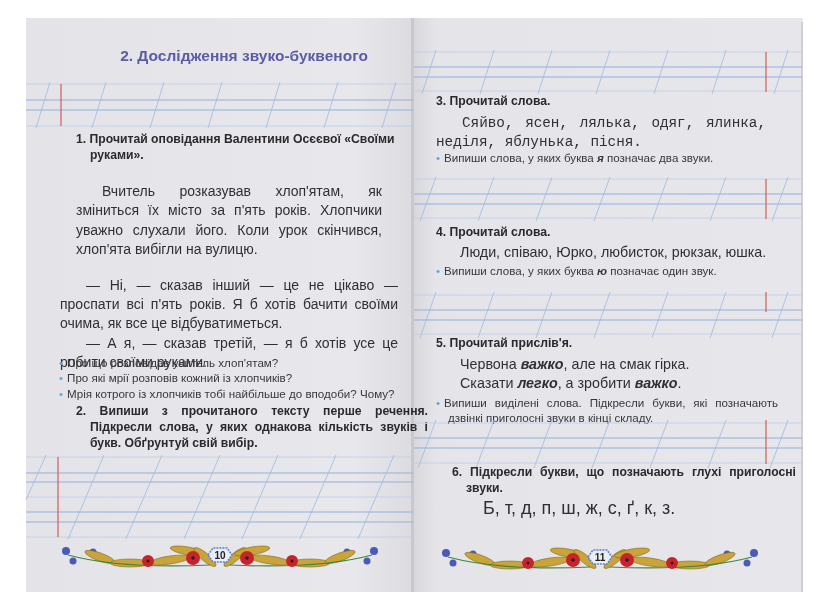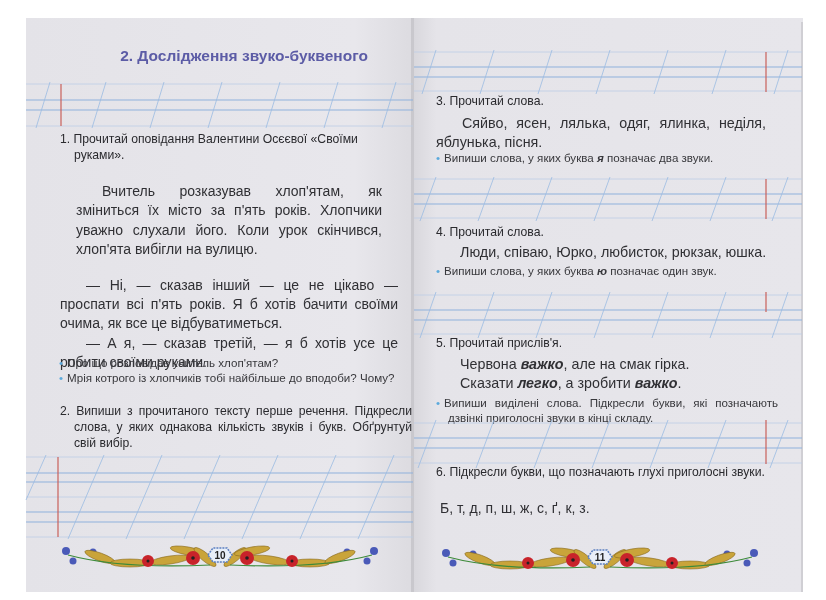--- a/index.html
+++ b/index.html
@@ -14,27 +14,27 @@
   .page.left { left:26px; width:387px; background:linear-gradient(to right,#e4e3e8 0%,#e8e7ec 85%,#dcdbe0 100%); }
   .page.right { left:413px; width:390px; background:linear-gradient(to right,#d8d7dc 0%,#e5e4e9 6%,#e7e6eb 100%); }
   .spine { position:absolute; left:411px; top:18px; width:3px; height:574px; background:#c9c8cd; }
   .right-edge { position:absolute; left:801px; top:22px; width:2px; height:570px; background:#d0cfd4; }
 
   .abs { position:absolute; }
   .title {
     position:absolute; left:26px; width:436px; text-align:center;
     color:#5c5ca6; font-weight:bold; font-size:15.5px; line-height:19px;
   }
-  .task-head { font-weight:normal; font-size:12.2px; line-height:16px; color:#2a2a2e; }
+  .task-head { font-weight:bold; font-size:12.2px; line-height:16px; color:#2a2a2e; }
   .body-text { font-size:14px; line-height:19.4px; color:#303034; }
   .bullet { font-size:11.6px; line-height:15.3px; color:#38383c; }
   .bullet .dot { color:#5aa9dc; margin-right:4px; }
   .justify { text-align:justify; text-align-last:left; }
   .ind { text-indent:26px; }
-  .hang { padding-left:14px; text-indent:-14px; }
+  .hang { padding-left:14px; text-indent:-14px;margin-left:16px; }
   .hang2 { padding-left:12px; text-indent:-12px; }
   b.bi, i.bi { font-weight:bold; font-style:italic; }
 
   svg.rules { position:absolute; overflow:visible; }
 
   .ornament { position:absolute; height:30px; }
   .pnum {
     position:absolute; width:34px; height:18px; font-size:10px; font-weight:bold;
     display:flex; align-items:center; justify-content:center; color:#222;
   }
@@ -73,20 +73,21 @@
 </div>
 
 <div class="abs body-text" style="left:60px;top:166px;width:338px;">
   <p class="justify ind" style="margin:16px;">Вчитель розказував хлоп'ятам, як зміниться їх місто за п'ять років. Хлопчики уважно слухали його. Коли урок скінчився, хлоп'ята вибігли на вулицю.</p>
   <p class="justify ind" style="margin:0;">— Ні, — сказав інший — це не цікаво — проспати всі п'ять років. Я б хотів бачити своїми очима, як все це відбуватиметься.</p>
   <p class="justify ind" style="margin:0;">— А я, — сказав третій, — я б хотів усе це робити своїми руками.</p>
 </div>
 
 <div class="abs bullet" style="left:59px;top:355px;width:345px;">
   <div><span class="dot">•</span><span>Про що розповідав учитель хлоп'ятам?</span></div>
+  <div><span class="dot">•</span><span>Про які мрії розповів кожний із хлопчиків?</span></div>
   <div><span class="dot">•</span><span>Мрія котрого із хлопчиків тобі найбільше до вподоби? Чому?</span></div>
 </div>
 
 <div class="abs task-head justify hang" style="left:60px;top:403px;width:338px;">2. Випиши з прочитаного тексту перше речення. Підкресли слова, у яких однакова кількість звуків і букв. Обґрунтуй свій вибір.</div>
 
 <svg class="rules" style="left:26px;top:455px;" width="387" height="84">
   <line x1="0" y1="2" x2="387" y2="2" stroke="#bccde6" stroke-width="0.8"></line>
   <line x1="0" y1="18" x2="387" y2="18" stroke="#8fb1dc" stroke-width="1"></line>
   <line x1="0" y1="27" x2="387" y2="27" stroke="#8fb1dc" stroke-width="1"></line>
   <line x1="0" y1="42" x2="387" y2="42" stroke="#bccde6" stroke-width="0.8"></line>
@@ -157,21 +158,21 @@
     <line x1="124" y1="44" x2="138" y2="0"></line>
       <line x1="182" y1="44" x2="196" y2="0"></line>
     <line x1="240" y1="44" x2="254" y2="0"></line>
       <line x1="298" y1="44" x2="312" y2="0"></line>
     <line x1="360" y1="44" x2="374" y2="0"></line>
   </g>
   <line x1="352" y1="2" x2="352" y2="42" stroke="#c9605a" stroke-width="1.2"></line>
 </svg>
 
 <div class="abs task-head" style="left:436px;top:93px;">3. Прочитай слова.</div>
-<div class="abs body-text justify ind" style="left:436px;top:114px;width:330px;font-size:14.3px;">Сяйво, ясен, лялька, одяг, ялинка, неділя, яблунька, пісня.</div>
+<div class="abs body-text justify ind" style="left:436px;top:114px;width:330px;font-size:14.3px;font-family:Liberation Mono, monospace;">Сяйво, ясен, лялька, одяг, ялинка, неділя, яблунька, пісня.</div>
 <div class="abs bullet" style="left:436px;top:150px;width:340px;">
   <span class="dot">•</span><span>Випиши слова, у яких буква </span><b class="bi">я</b><span> позначає два звуки.</span>
 </div>
 
 <svg class="rules" style="left:414px;top:175px;" width="388" height="46">
   <line x1="0" y1="4" x2="388" y2="4" stroke="#bccde6" stroke-width="0.8"></line>
   <line x1="0" y1="19" x2="388" y2="19" stroke="#8fb1dc" stroke-width="1"></line>
   <line x1="0" y1="29" x2="388" y2="29" stroke="#8fb1dc" stroke-width="1"></line>
   <line x1="0" y1="43" x2="388" y2="43" stroke="#bccde6" stroke-width="0.8"></line>
   <g stroke="#9bbbe2" stroke-width="0.8">
@@ -229,21 +230,21 @@
     <line x1="120" y1="48" x2="138" y2="0"></line>
       <line x1="178" y1="48" x2="196" y2="0"></line>
     <line x1="236" y1="48" x2="254" y2="0"></line>
       <line x1="294" y1="48" x2="312" y2="0"></line>
     <line x1="356" y1="48" x2="374" y2="0"></line>
   </g>
   <line x1="352" y1="0" x2="352" y2="44" stroke="#c9605a" stroke-width="1.2"></line>
 </svg>
 
 <div class="abs task-head justify hang" style="left:436px;top:464px;width:330px;">6. Підкресли букви, що позначають глухі приголосні звуки.</div>
-<div class="abs body-text" style="left:440px;top:499px;font-size:14px;">Б, т, д, п, ш, ж, с, ґ, к, з.</div>
+<div class="abs body-text" style="left:483px;top:499px;font-size:18px;">Б, т, д, п, ш, ж, с, ґ, к, з.</div>
 
 <svg class="ornament" style="left:440px;top:545px;" width="320" height="30">
   <g fill="#4a5ab8">
     <circle cx="6" cy="8" r="4"></circle>
       <circle cx="13" cy="18" r="3.5"></circle>
       <circle cx="33" cy="9" r="3.5"></circle>
     <circle cx="314" cy="8" r="4"></circle>
       <circle cx="307" cy="18" r="3.5"></circle>
       <circle cx="287" cy="9" r="3.5"></circle>
   </g>

